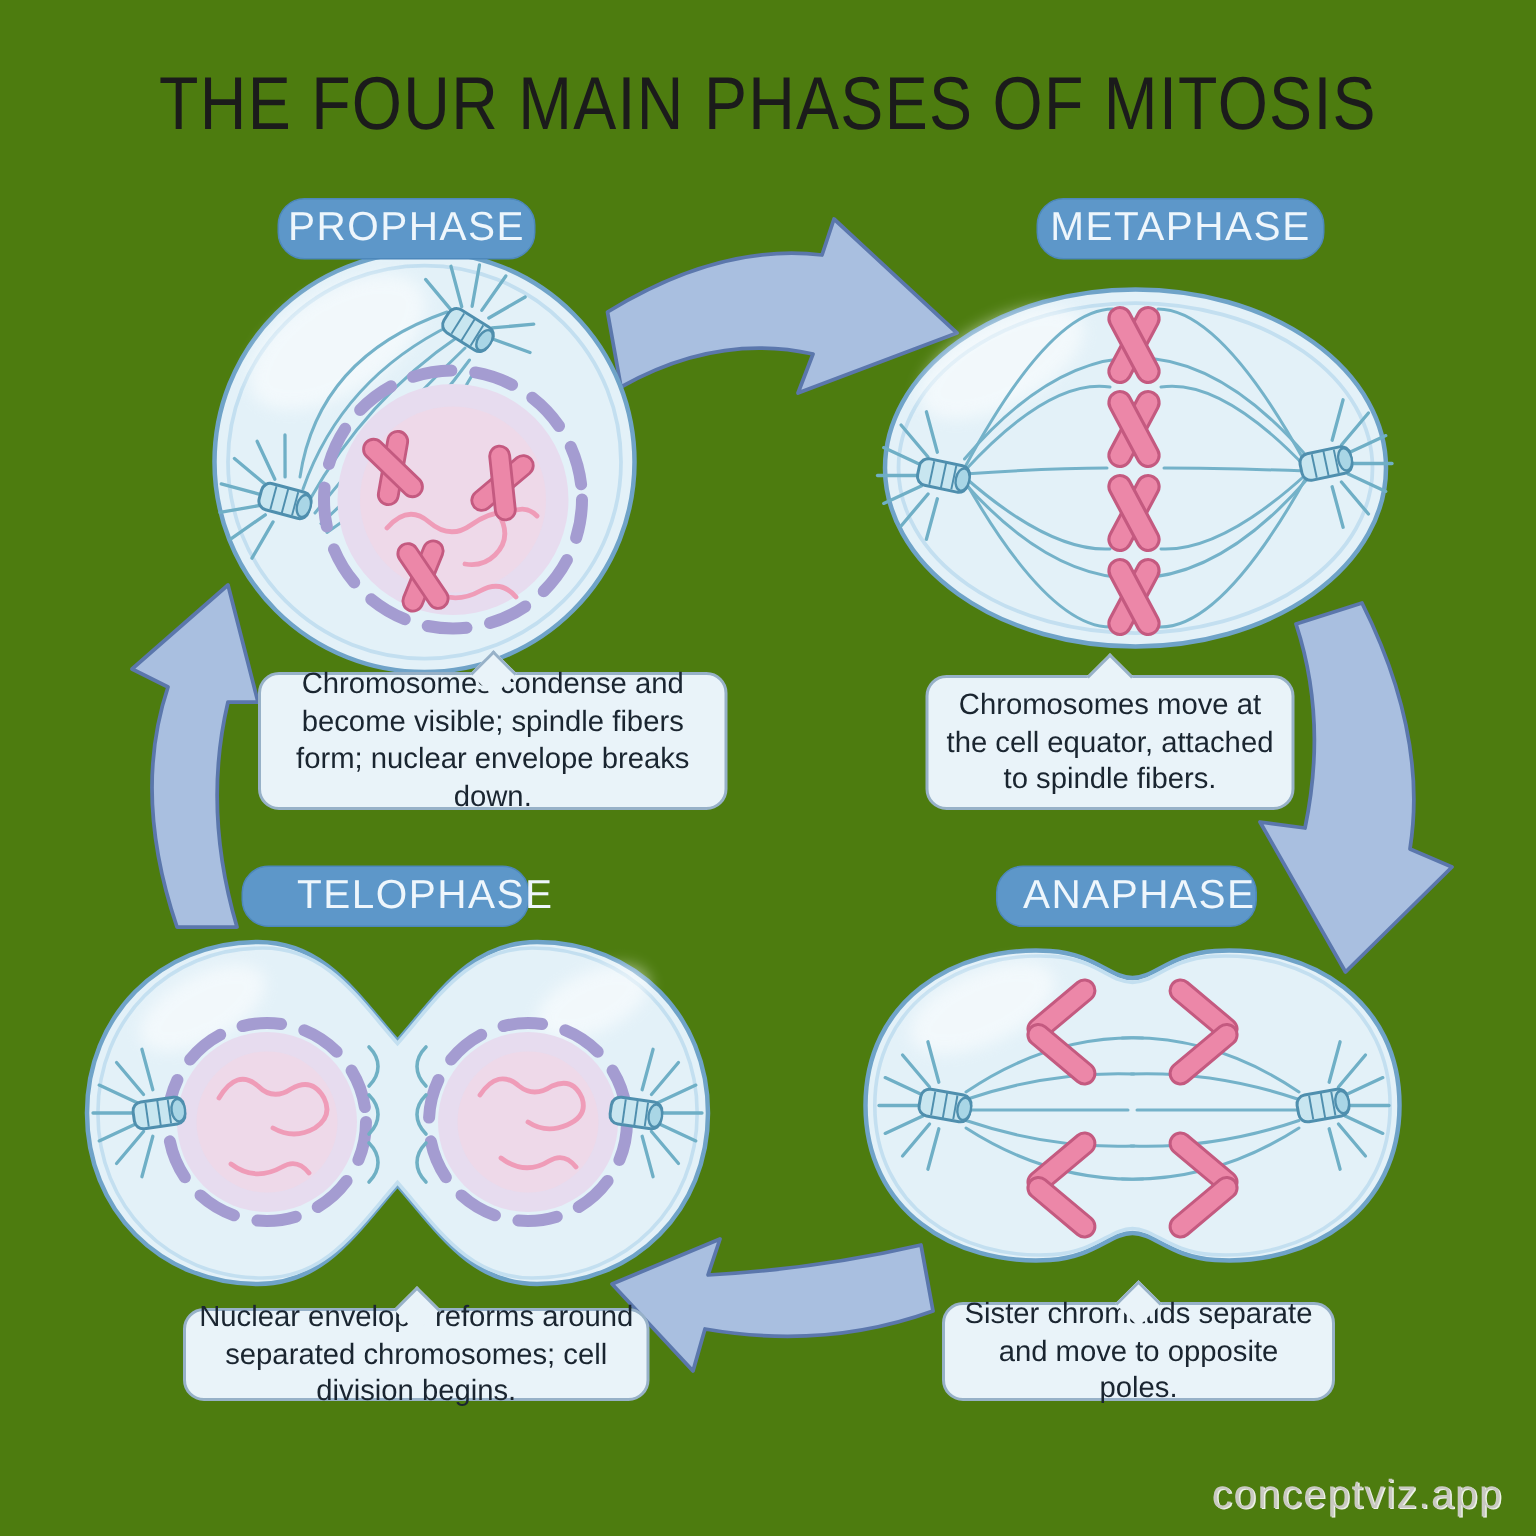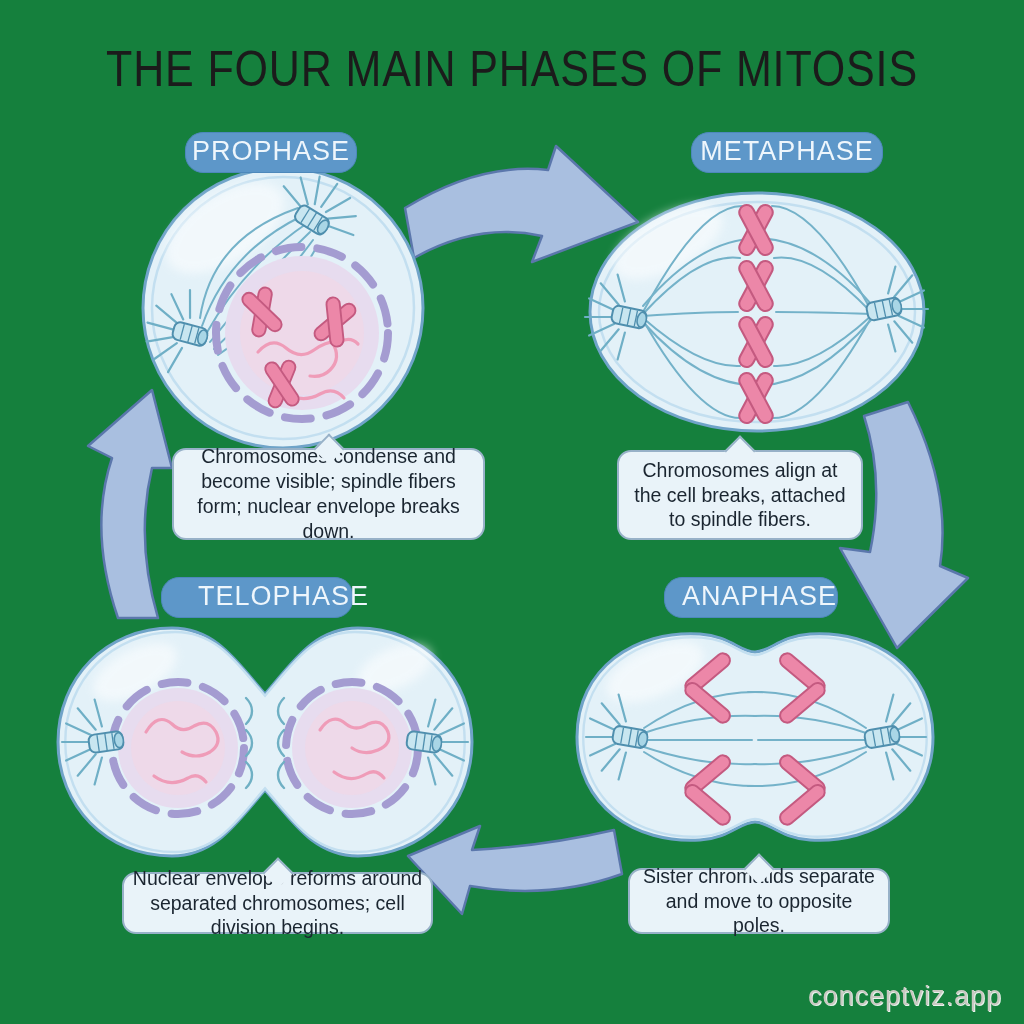--- a/index.html
+++ b/index.html
@@ -1,16 +1,16 @@
 <!DOCTYPE html>
 <html><head>
 <meta charset="utf-8">
 <style>
   html,body{margin:0;padding:0;background:#ffffff;}
-  #canvas{position:relative;width:1024px;height:1024px;background:#15803d;overflow:hidden;
+  #canvas{position:relative;width:1024px;height:1024px;background:#4d7c0f;overflow:hidden;
           font-family:"Liberation Sans",sans-serif;}
   #diagram-svg{position:absolute;left:0;top:0;}
 
   .title{position:absolute;left:0;top:40px;width:1024px;text-align:center;
          font-size:50px;font-weight:400;color:#1b1b1b;letter-spacing:1px;
          transform:scaleX(0.86);white-space:nowrap;}
 
   .phase-label{position:absolute;background:#5d97c9;color:#eef6fc;border:1px solid #4d88bb;
          border-radius:18px;font-size:27px;letter-spacing:1px;text-align:center;
          padding:3px 0 5px 0;box-sizing:border-box;}
@@ -236,21 +236,21 @@
   <div class="phase-label lbl-metaphase">METAPHASE</div>
   <div class="phase-label lbl-telophase">TELOPHASE</div>
   <div class="phase-label lbl-anaphase">ANAPHASE</div>
 
   <div class="bubble bub-prophase">
     <div class="ptr"></div>
     <span>Chromosomes condense and become visible; spindle fibers form; nuclear envelope breaks down.</span>
   </div>
   <div class="bubble bub-metaphase">
     <div class="ptr"></div>
-    <span>Chromosomes align at the cell breaks, attached to spindle fibers.</span>
+    <span>Chromosomes move at the cell equator, attached to spindle fibers.</span>
   </div>
   <div class="bubble bub-telophase">
     <div class="ptr"></div>
     <span>Nuclear envelope reforms around separated chromosomes; cell division begins.</span>
   </div>
   <div class="bubble bub-anaphase">
     <div class="ptr"></div>
     <span>Sister chromatids separate and move to opposite poles.</span>
   </div>
 

